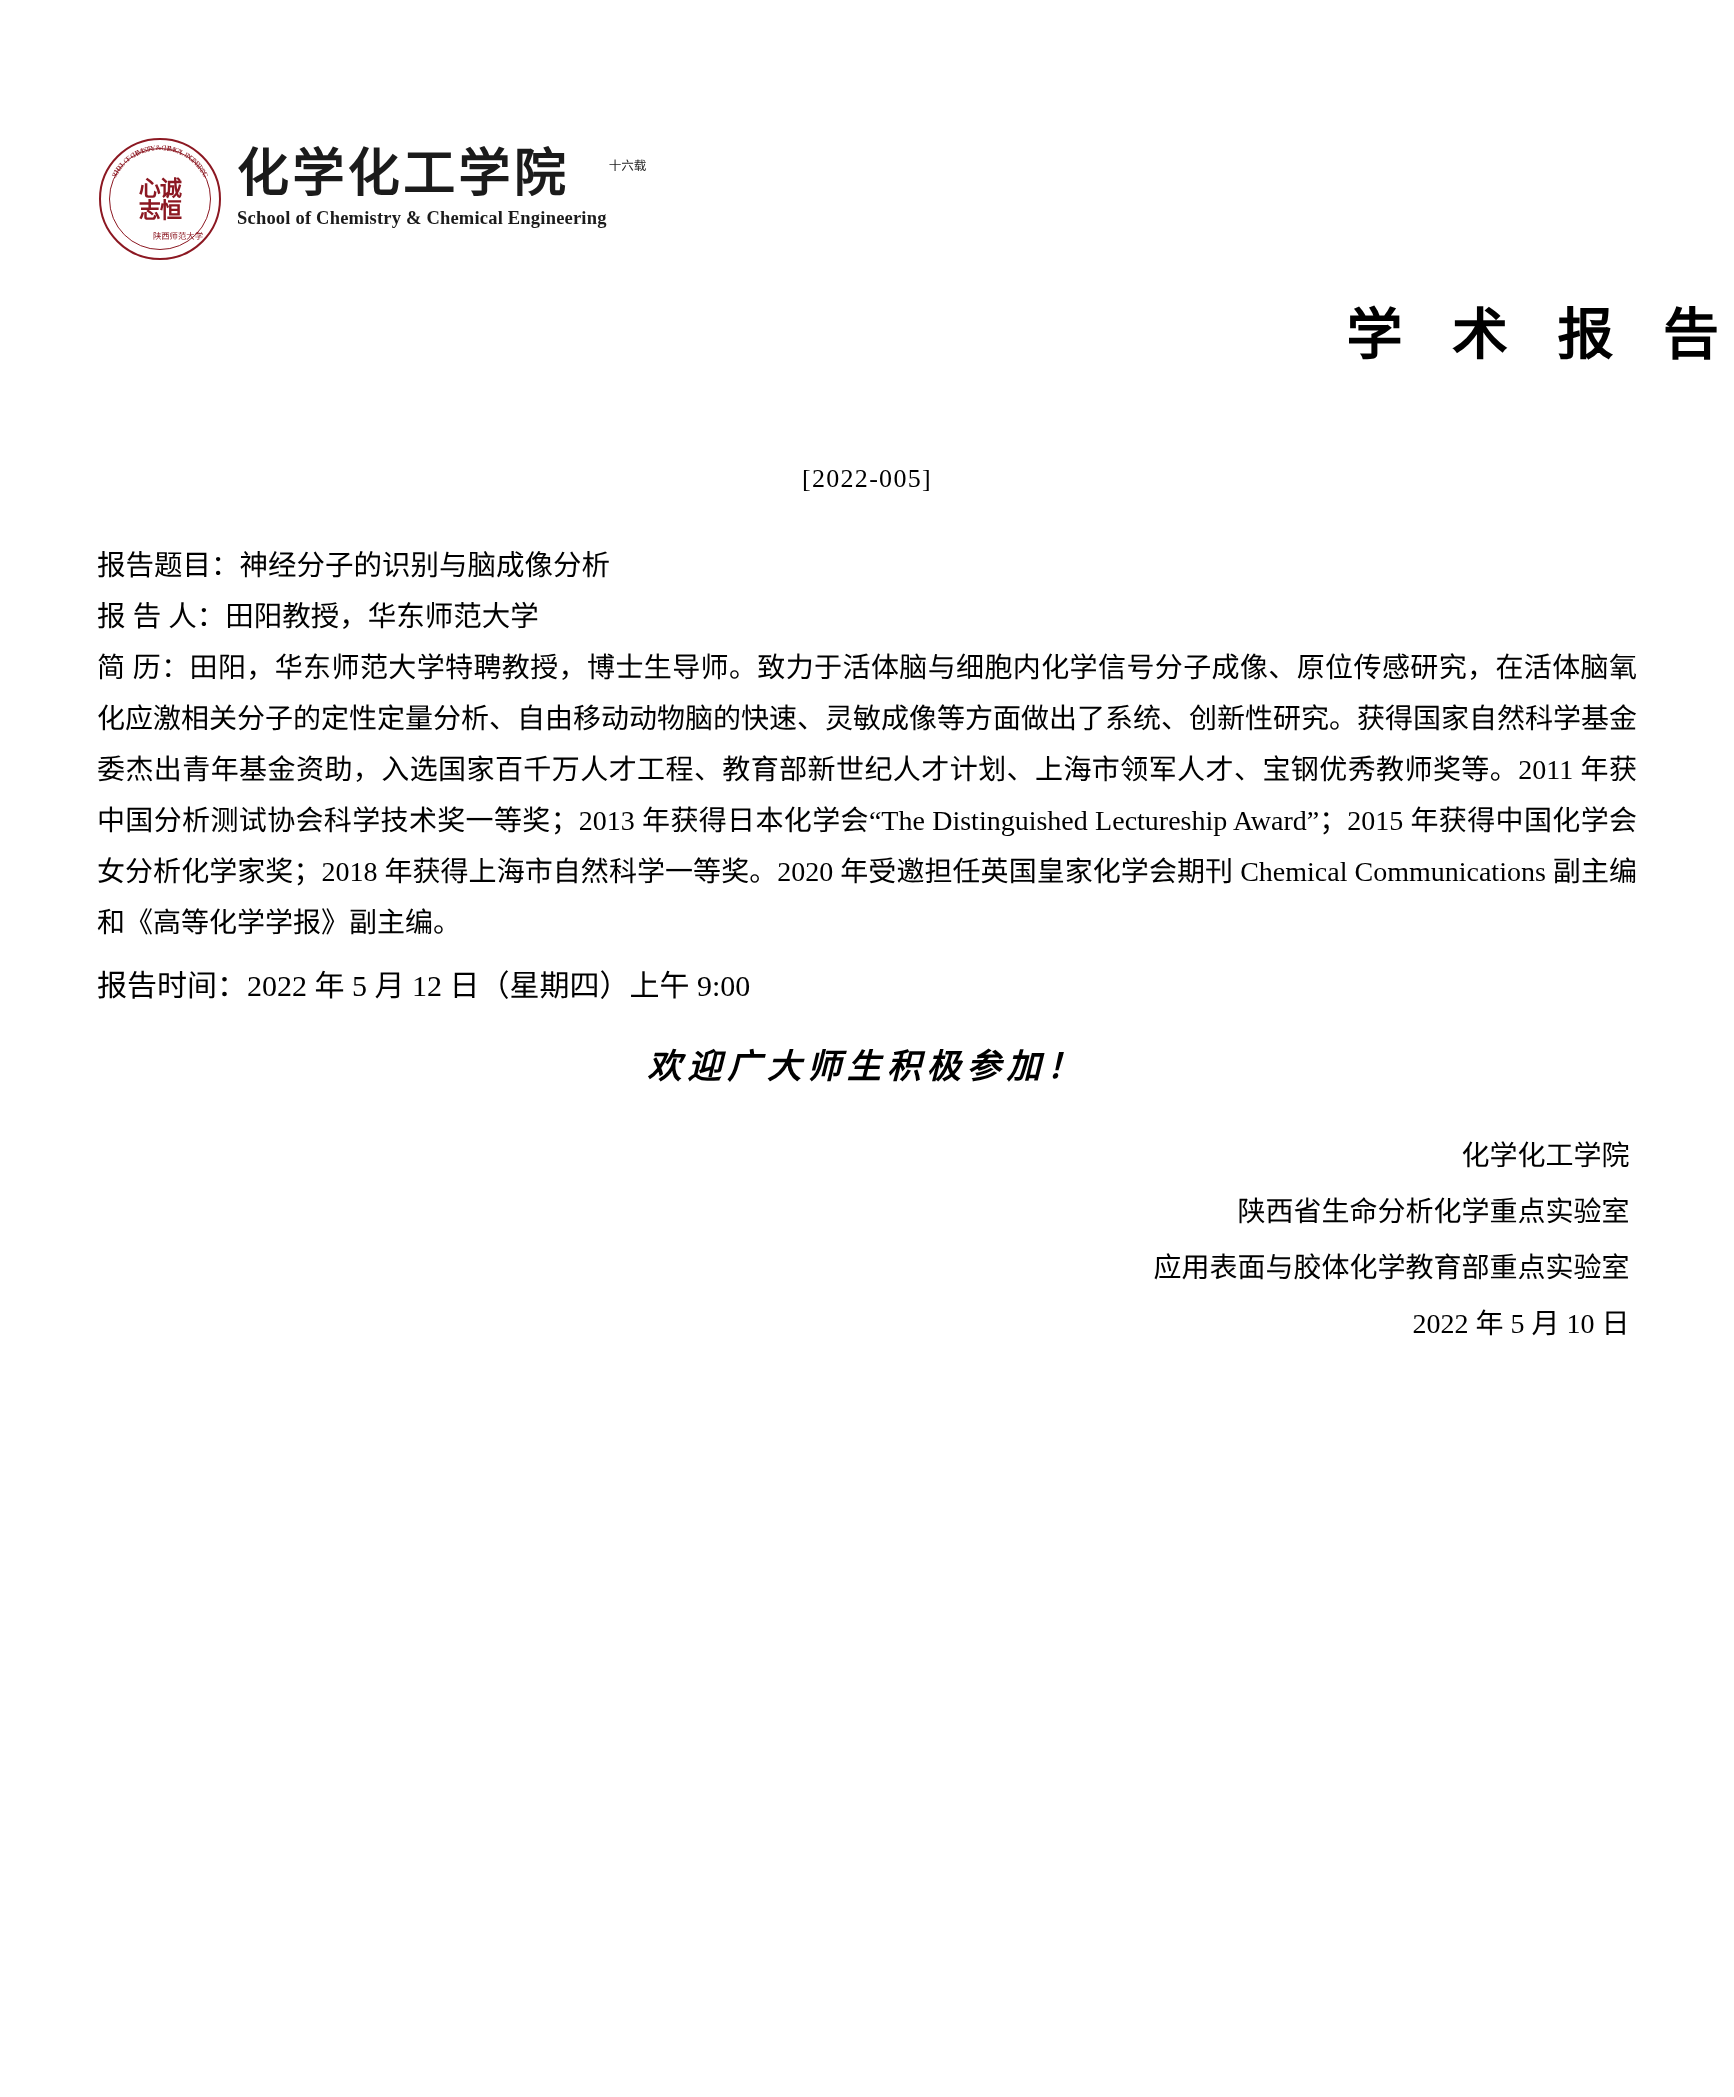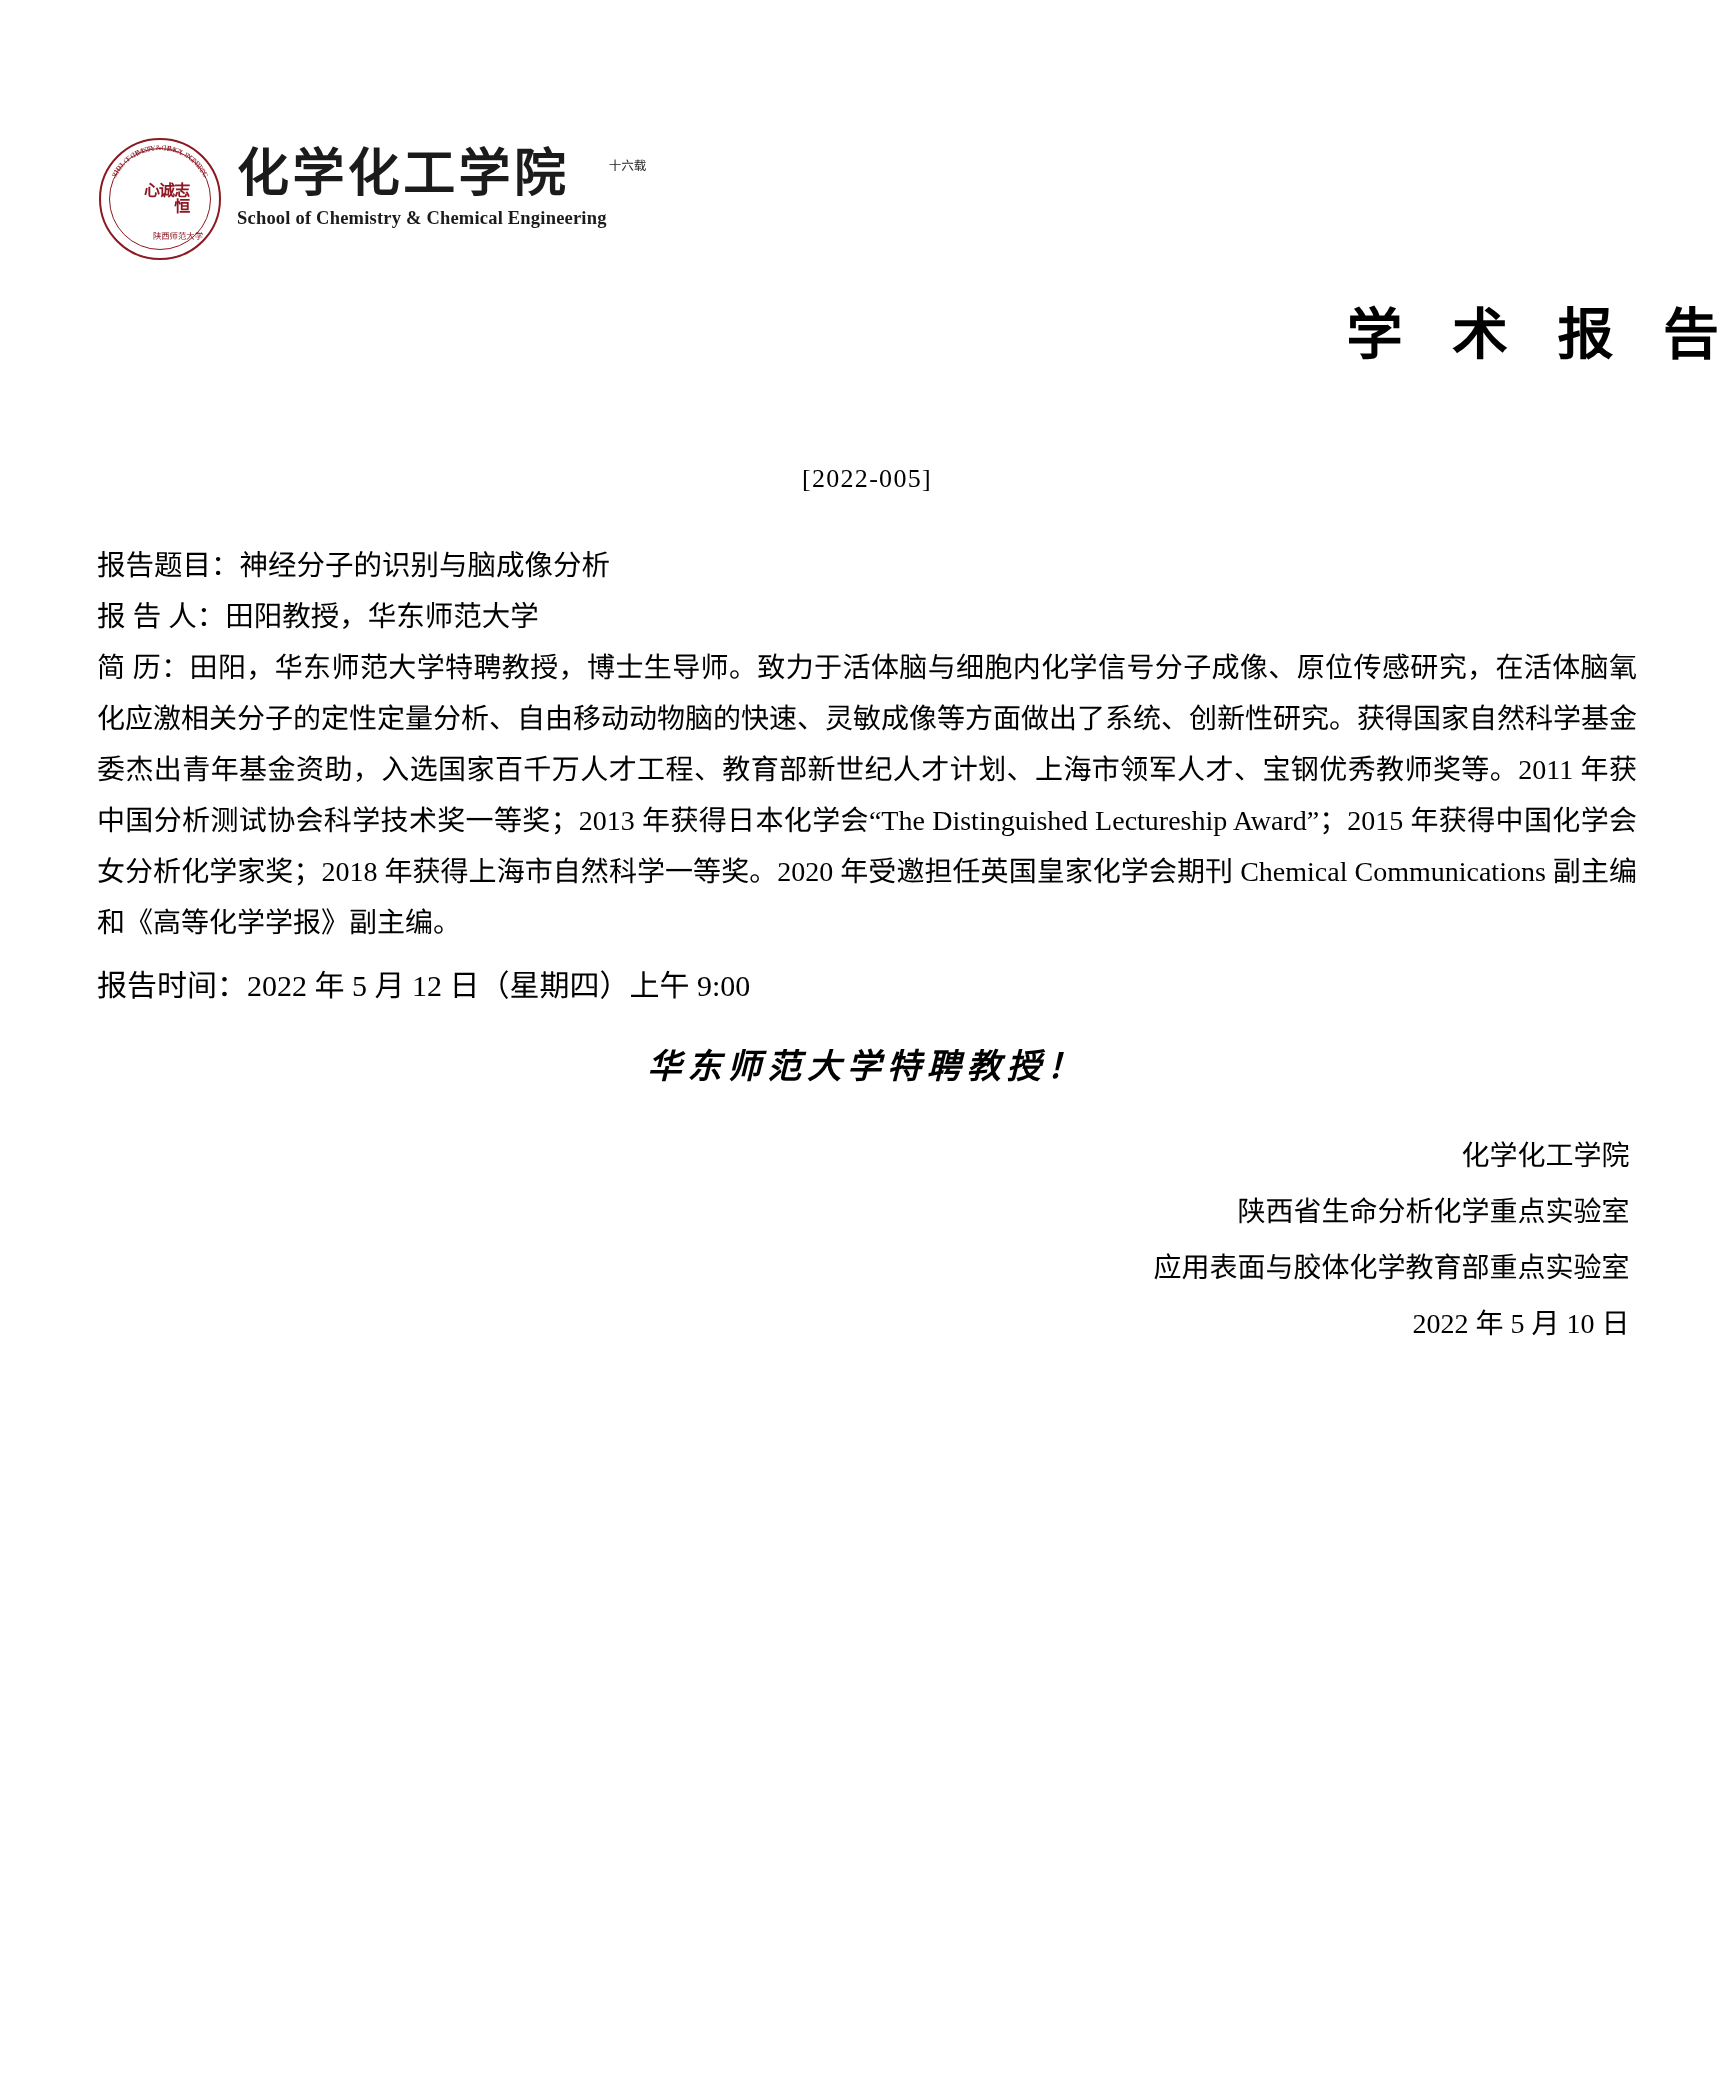--- a/index.html
+++ b/index.html
@@ -65,24 +65,24 @@
     transform-origin: 0 0;
     white-space: nowrap;
   }
   .seal .seal-core {
     position: absolute;
     left: 50%;
     top: 50%;
     transform: translate(-50%, -50%);
     color: #8c1822;
     font-family: "DejaVu Serif", serif;
-    font-size: 16px;
+    font-size: 22px;
     font-weight: 700;
     line-height: 1.0;
-    text-align: right;
+    text-align: center;
     letter-spacing: -0.8px;
   }
   .seal .seal-bottom {
     position: absolute;
     left: 50%;
     bottom: 17px;
     transform: translateX(-50%);
     color: #8c1822;
     font-size: 8.4px;
     white-space: nowrap;
@@ -276,21 +276,21 @@
 
     <div class="bio">
       <span class="label">简      历：</span><span>田阳，华东师范大学特聘教授，博士生导师。致力于活体脑与细胞内化学信号分子成像、原位传感研究，在活体脑氧化应激相关分子的定性定量分析、自由移动动物脑的快速、灵敏成像等方面做出了系统、创新性研究。获得国家自然科学基金委杰出青年基金资助，入选国家百千万人才工程、教育部新世纪人才计划、上海市领军人才、宝钢优秀教师奖等。2011 年获中国分析测试协会科学技术奖一等奖；2013 年获得日本化学会“The Distinguished Lectureship Award”；2015 年获得中国化学会女分析化学家奖；2018 年获得上海市自然科学一等奖。2020 年受邀担任英国皇家化学会期刊 Chemical Communications  副主编和《高等化学学报》副主编。</span>
     </div>
 
     <div class="time-row">
       <span class="label">报告时间：</span><span>2022 年 5 月 12 日（星期四）上午 9:00</span>
     </div>
 
 
-    <div class="welcome">华东师范大学特聘教授！</div>
+    <div class="welcome">欢迎广大师生积极参加！</div>
 
     <div class="signature">
       <div>化学化工学院</div>
       <div>陕西省生命分析化学重点实验室</div>
       <div>应用表面与胶体化学教育部重点实验室</div>
       <div>2022 年 5 月 10 日</div>
     </div>
 
   </div>
 </div>

